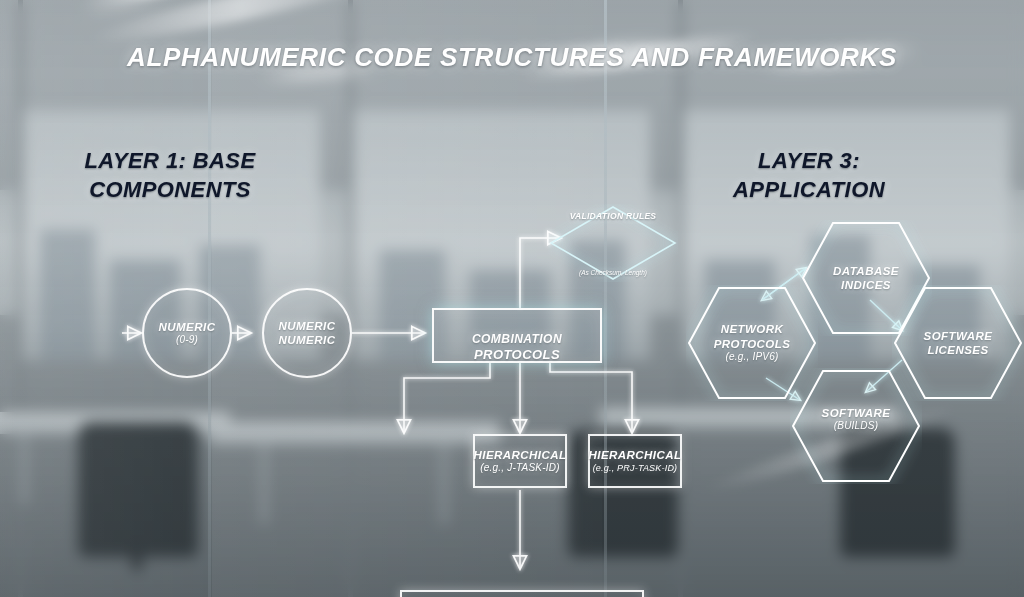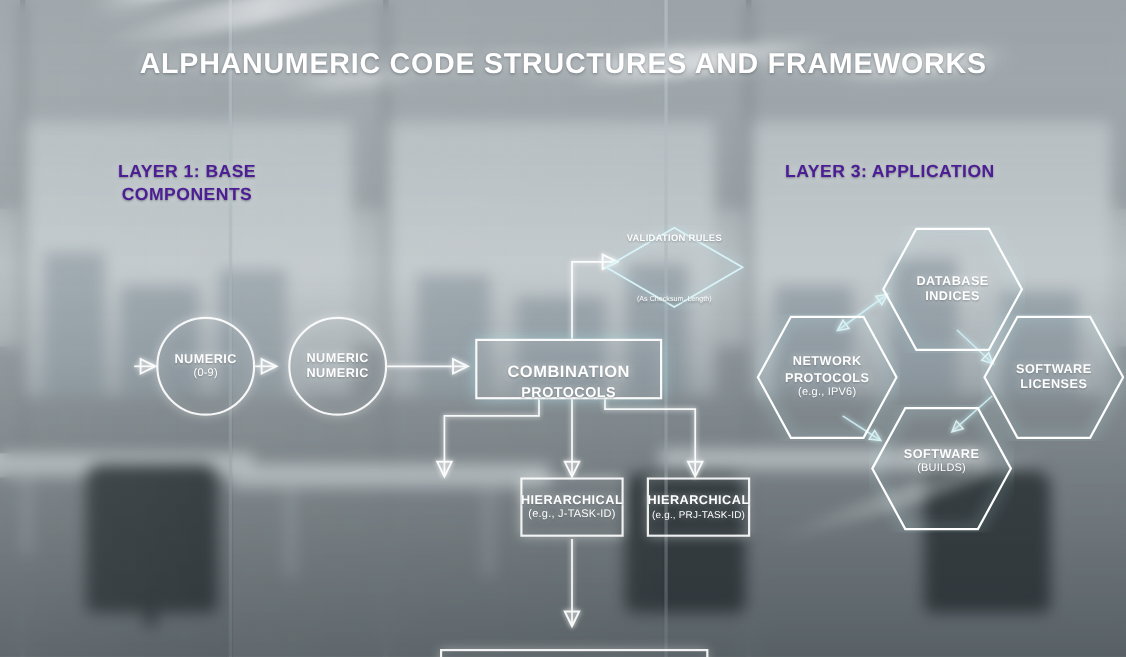--- a/index.html
+++ b/index.html
@@ -46,31 +46,31 @@
     background:linear-gradient(180deg,rgba(200,212,218,.75),rgba(150,162,168,.35));}
 
   .streak{position:absolute;border-radius:50%;
     background:linear-gradient(105deg,rgba(255,255,255,0) 0%,rgba(255,255,255,.85) 50%,rgba(255,255,255,0) 100%);
     filter:blur(5px);}
 
   .bgBlur{position:absolute;inset:-40px;backdrop-filter:blur(7px);}
   .veil{position:absolute;inset:0;background:linear-gradient(180deg,rgba(150,160,166,.35) 0%,rgba(130,142,148,.30) 55%,rgba(70,80,86,.42) 100%);}
 
   
-  .diagram{position:absolute;inset:0;}
+  .diagram{position:absolute;inset:0;font-style:italic;}
 
   .title{
     position:absolute;left:0;right:0;top:42px;text-align:center;
     color:#ffffff;font-size:26px;font-weight:bold;letter-spacing:.7px;
     text-shadow:0 0 12px rgba(255,255,255,.45),0 1px 3px rgba(40,50,56,.55);
   }
 
   .layerHead{
-    position:absolute;text-align:center;color:#4c1d95;
-    font-size:16px;font-weight:bold;line-height:1.32;letter-spacing:.4px;
+    position:absolute;text-align:center;color:#0f172a;
+    font-size:22px;font-weight:bold;line-height:1.32;letter-spacing:.4px;
     text-shadow:0 0 9px rgba(255,255,255,.4),0 1px 2px rgba(40,50,56,.5);
   }
 
   .node{position:absolute;box-sizing:border-box;display:flex;
     align-items:center;justify-content:center;text-align:center;color:#ffffff;}
   .node .t1{font-size:11.5px;font-weight:bold;letter-spacing:.45px;line-height:1.25;}
   .node .t2{font-size:10px;font-weight:normal;letter-spacing:.2px;line-height:1.25;}
   .nodeTxt{text-shadow:0 0 7px rgba(255,255,255,.5),0 1px 2px rgba(40,50,56,.45);gap:48px;}
 
   .circle{border:2px solid rgba(255,255,255,.92);border-radius:50%;
@@ -230,21 +230,21 @@
         <polygon points="65,3 127,39 65,75 3,39" fill="none" stroke="#d8f4f8" stroke-width="1.6" style="filter:drop-shadow(0 0 6px rgba(190,240,248,.75));"></polygon>
       </svg>
       <div class="diamondTxt nodeTxt">
         <div class="t1">VALIDATION RULES</div>
         <div class="t2">(As Checksum, Length)</div>
       </div>
     </div>
 
     <div class="node rectBig" style="left:432px;top:308px;width:170px;height:55px;">
       <div class="nodeTxt">
-        <div class="t1" style="font-size:15px;margin-top:24px;">COMBINATION</div>
+        <div class="t1" style="font-size:12px;margin-top:24px;">COMBINATION</div>
         <div class="t1" style="font-size:13px;">PROTOCOLS</div>
       </div>
     </div>
 
 
     <div class="node rect" style="left:473px;top:434px;width:94px;height:54px;">
       <div class="nodeTxt">
         <div class="t1">HIERARCHICAL</div>
         <div class="t2">(e.g., J-TASK-ID)</div>
       </div>
@@ -252,21 +252,21 @@
 
     <div class="node rect" style="left:588px;top:434px;width:94px;height:54px;">
       <div class="nodeTxt">
         <div class="t1">HIERARCHICAL</div>
         <div class="t2" style="font-size:9px;">(e.g., PRJ-TASK-ID)</div>
       </div>
     </div>
 
     <div class="rect" style="position:absolute;left:400px;top:590px;width:240px;height:40px;"></div>
 
-    <div class="node hex" style="left:800px;top:205px;width:132px;height:116px;justify-content:center;">
+    <div class="node hex" style="left:800px;top:220px;width:132px;height:116px;justify-content:center;">
       <svg class="hexSvg" viewBox="0 0 132 116">
         <polygon points="33,3 99,3 129,58 99,113 33,113 3,58" fill="none" stroke="#ffffff" stroke-width="2" style="filter:drop-shadow(0 0 7px rgba(200,248,252,.8));"></polygon>
       </svg>
       <div class="hexTxt nodeTxt">
         <div class="t1">DATABASE</div>
         <div class="t1">INDICES</div>
       </div>
     </div>
 
     <div class="node hex" style="left:686px;top:285px;width:132px;height:116px;">

